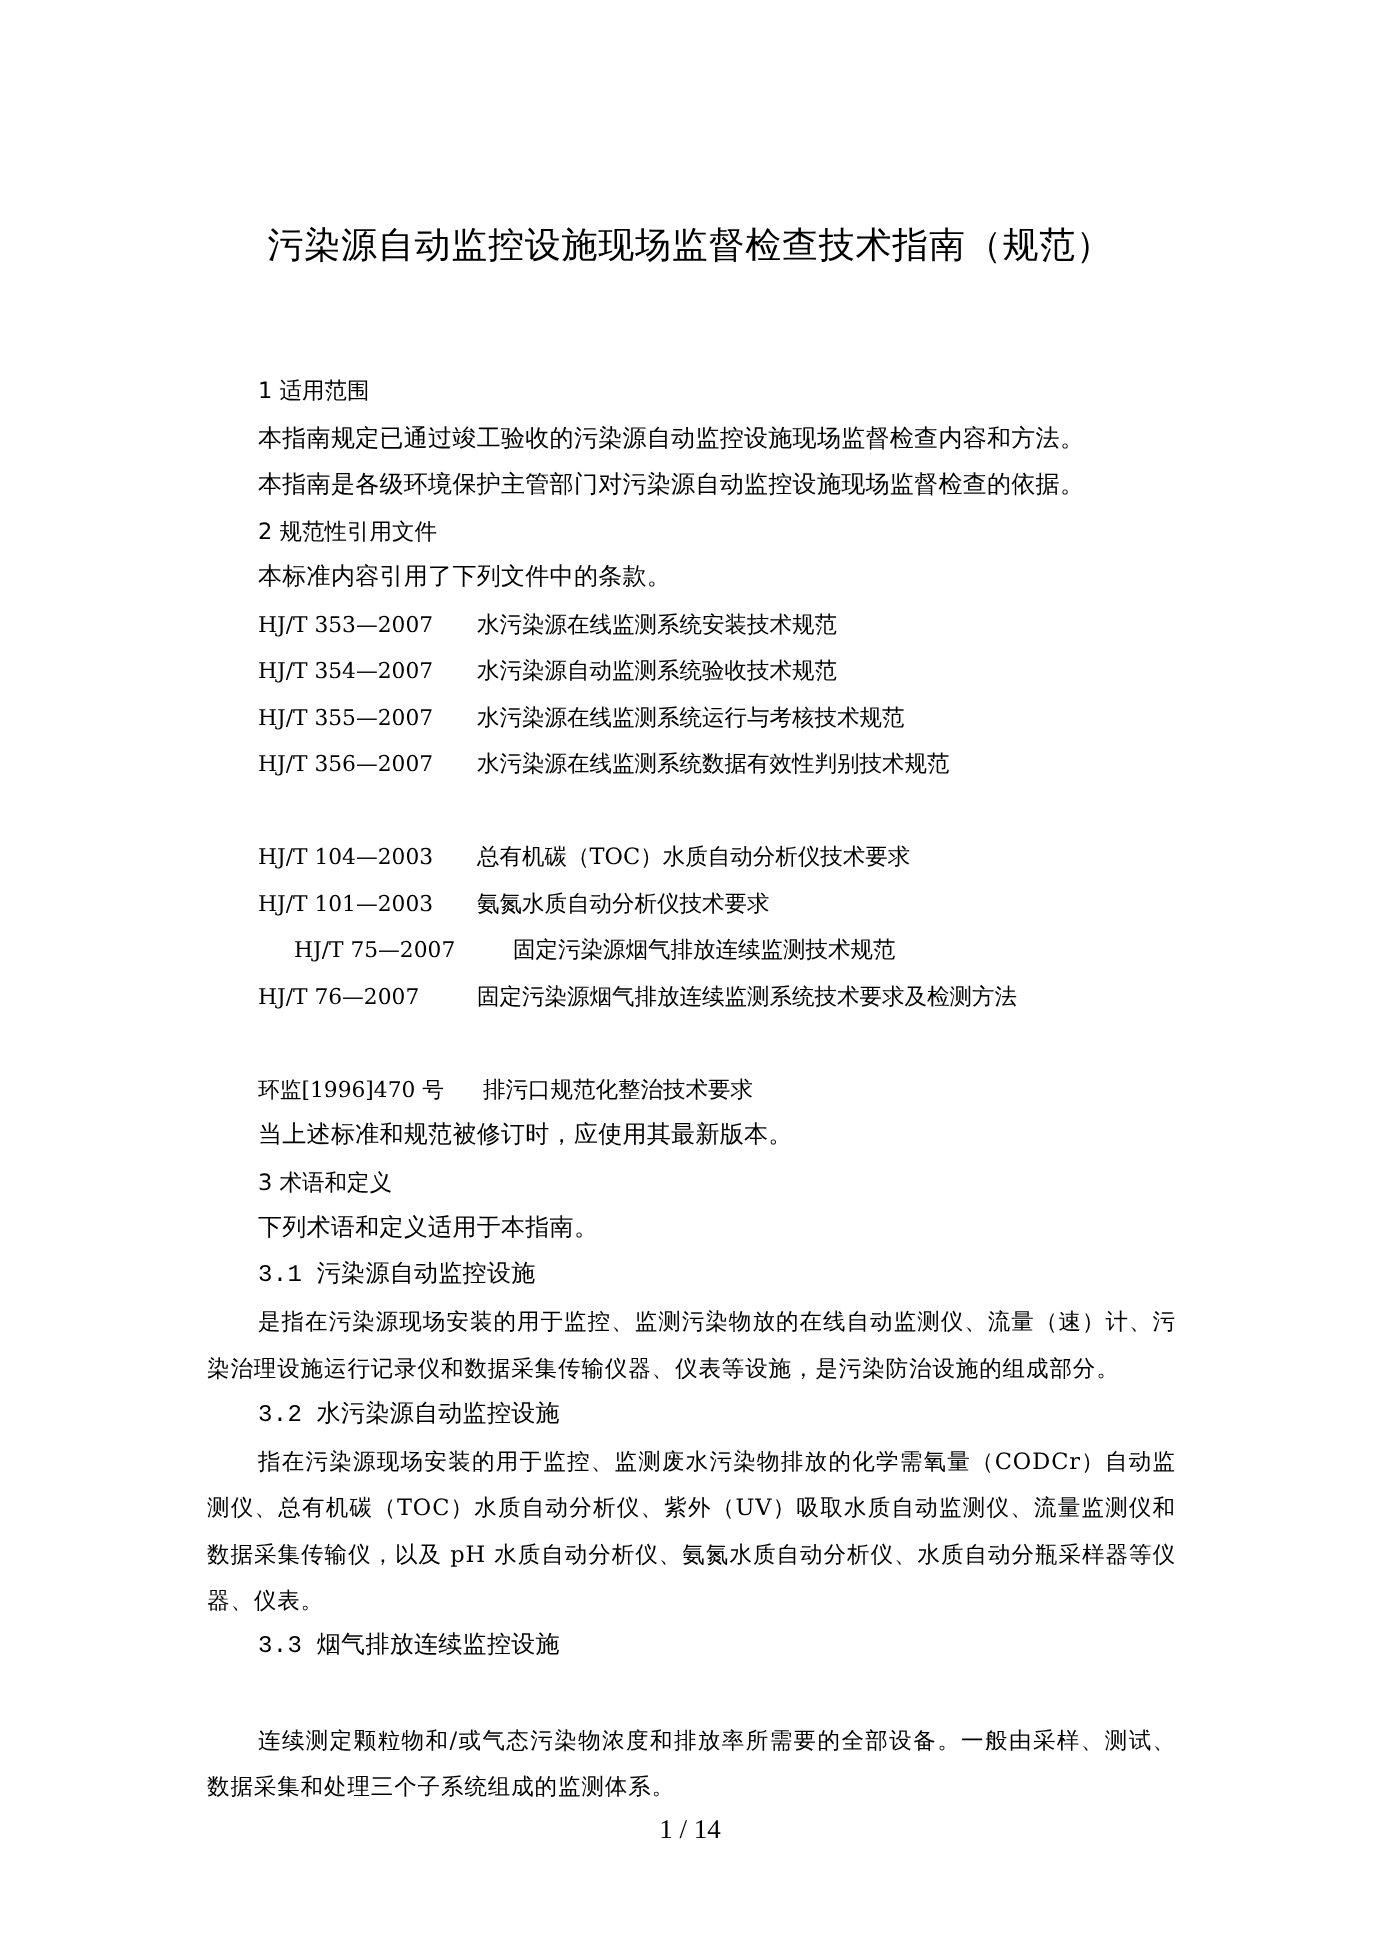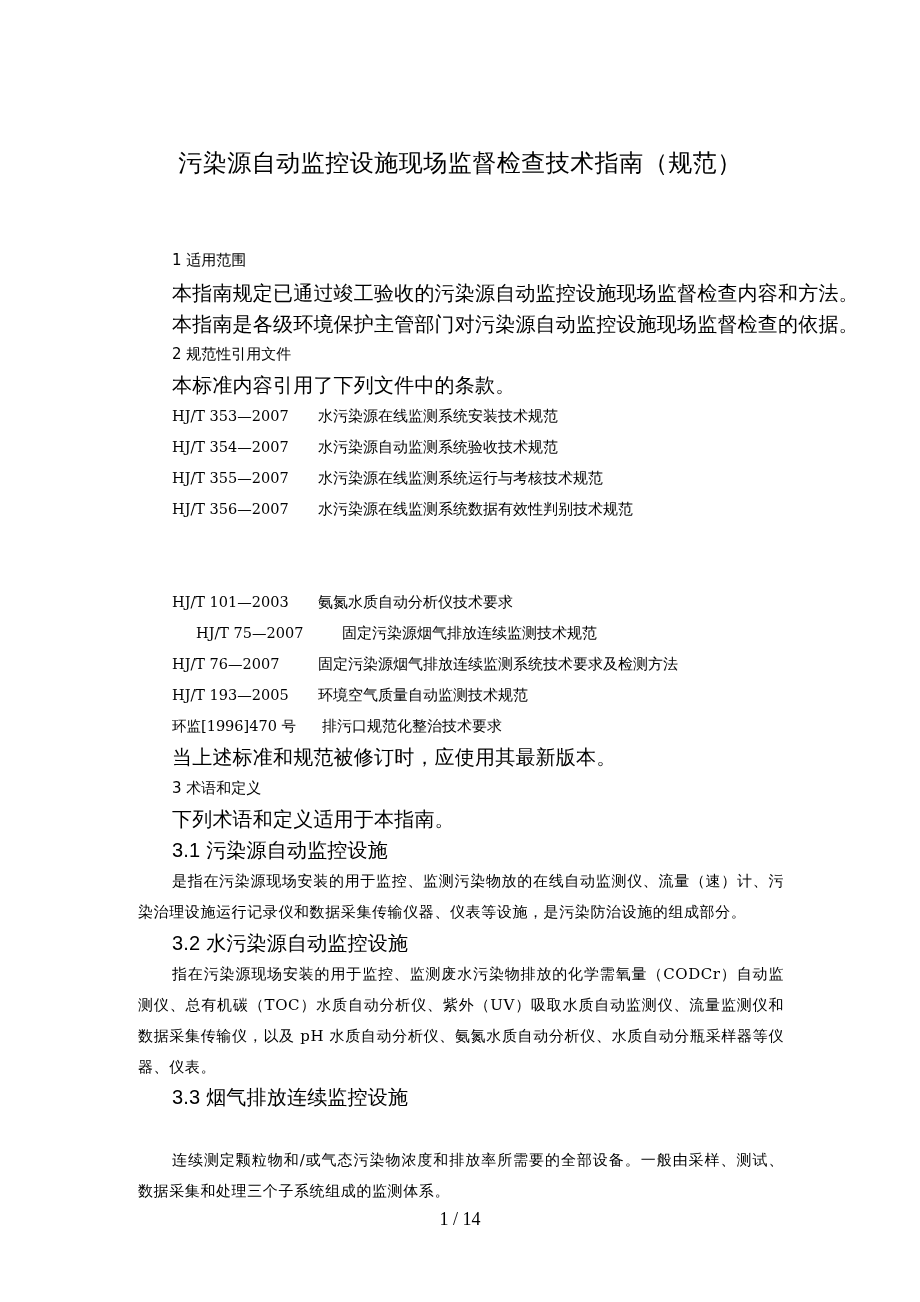--- a/index.html
+++ b/index.html
@@ -36,22 +36,22 @@
       position: absolute;
       font-size: 15px;
       line-height: 20px;
       white-space: nowrap;
     }
     .heading {
       font-family: "DejaVu Sans", "Liberation Sans", sans-serif;
       font-size: 15px;
     }
     .body-text {
-      font-family: Liberation Sans, sans-serif;
-      font-size: 20px;
+      font-family: Liberation Mono, monospace;
+      font-size: 16px;
       letter-spacing: 0.2px;
     }
     .ref-row {
       position: absolute;
       left: 172px;
       font-size: 15px;
       line-height: 20px;
       white-space: nowrap;
     }
     .ref-code {
@@ -109,31 +109,31 @@
   </div>
   <div class="ref-row" style="top:437px;">
     <span class="ref-code">HJ/T 354—2007</span><span class="ref-name">水污染源自动监测系统验收技术规范</span>
   </div>
   <div class="ref-row" style="top:468px;">
     <span class="ref-code">HJ/T 355—2007</span><span class="ref-name">水污染源在线监测系统运行与考核技术规范</span>
   </div>
   <div class="ref-row" style="top:499px;">
     <span class="ref-code">HJ/T 356—2007</span><span class="ref-name">水污染源在线监测系统数据有效性判别技术规范</span>
   </div>
+  <div class="ref-row" style="top:561px;">
+    <span class="ref-code">HJ/T 104—2003</span><span class="ref-name">总有机碳（TOC）水质自动分析仪技术要求</span>
+  </div>
   <div class="ref-row" style="top:592px;">
     <span class="ref-code">HJ/T 101—2003</span><span class="ref-name">氨氮水质自动分析仪技术要求</span>
   </div>
   <div class="ref-row" style="top:623px;margin-left:24px;">
     <span class="ref-code">HJ/T 75—2007</span><span class="ref-name">固定污染源烟气排放连续监测技术规范</span>
   </div>
   <div class="ref-row" style="top:654px;">
     <span class="ref-code">HJ/T 76—2007</span><span class="ref-name">固定污染源烟气排放连续监测系统技术要求及检测方法</span>
-  </div>
-  <div class="ref-row" style="top:685px;">
-    <span class="ref-code">HJ/T 193—2005</span><span class="ref-name">环境空气质量自动监测技术规范</span>
   </div>
   <div class="ref-row" style="top:716px;">
     <span class="ref-code wide">环监[1996]470 号</span><span class="ref-name">排污口规范化整治技术要求</span>
   </div>
 
   <div class="line body-text" style="left:172px; top:747px;">当上述标准和规范被修订时，应使用其最新版本。</div>
 
   <div class="line heading" style="left:172px; top:778px;">3 术语和定义</div>
   <div class="line body-text" style="left:172px; top:809px;">下列术语和定义适用于本指南。</div>
 

